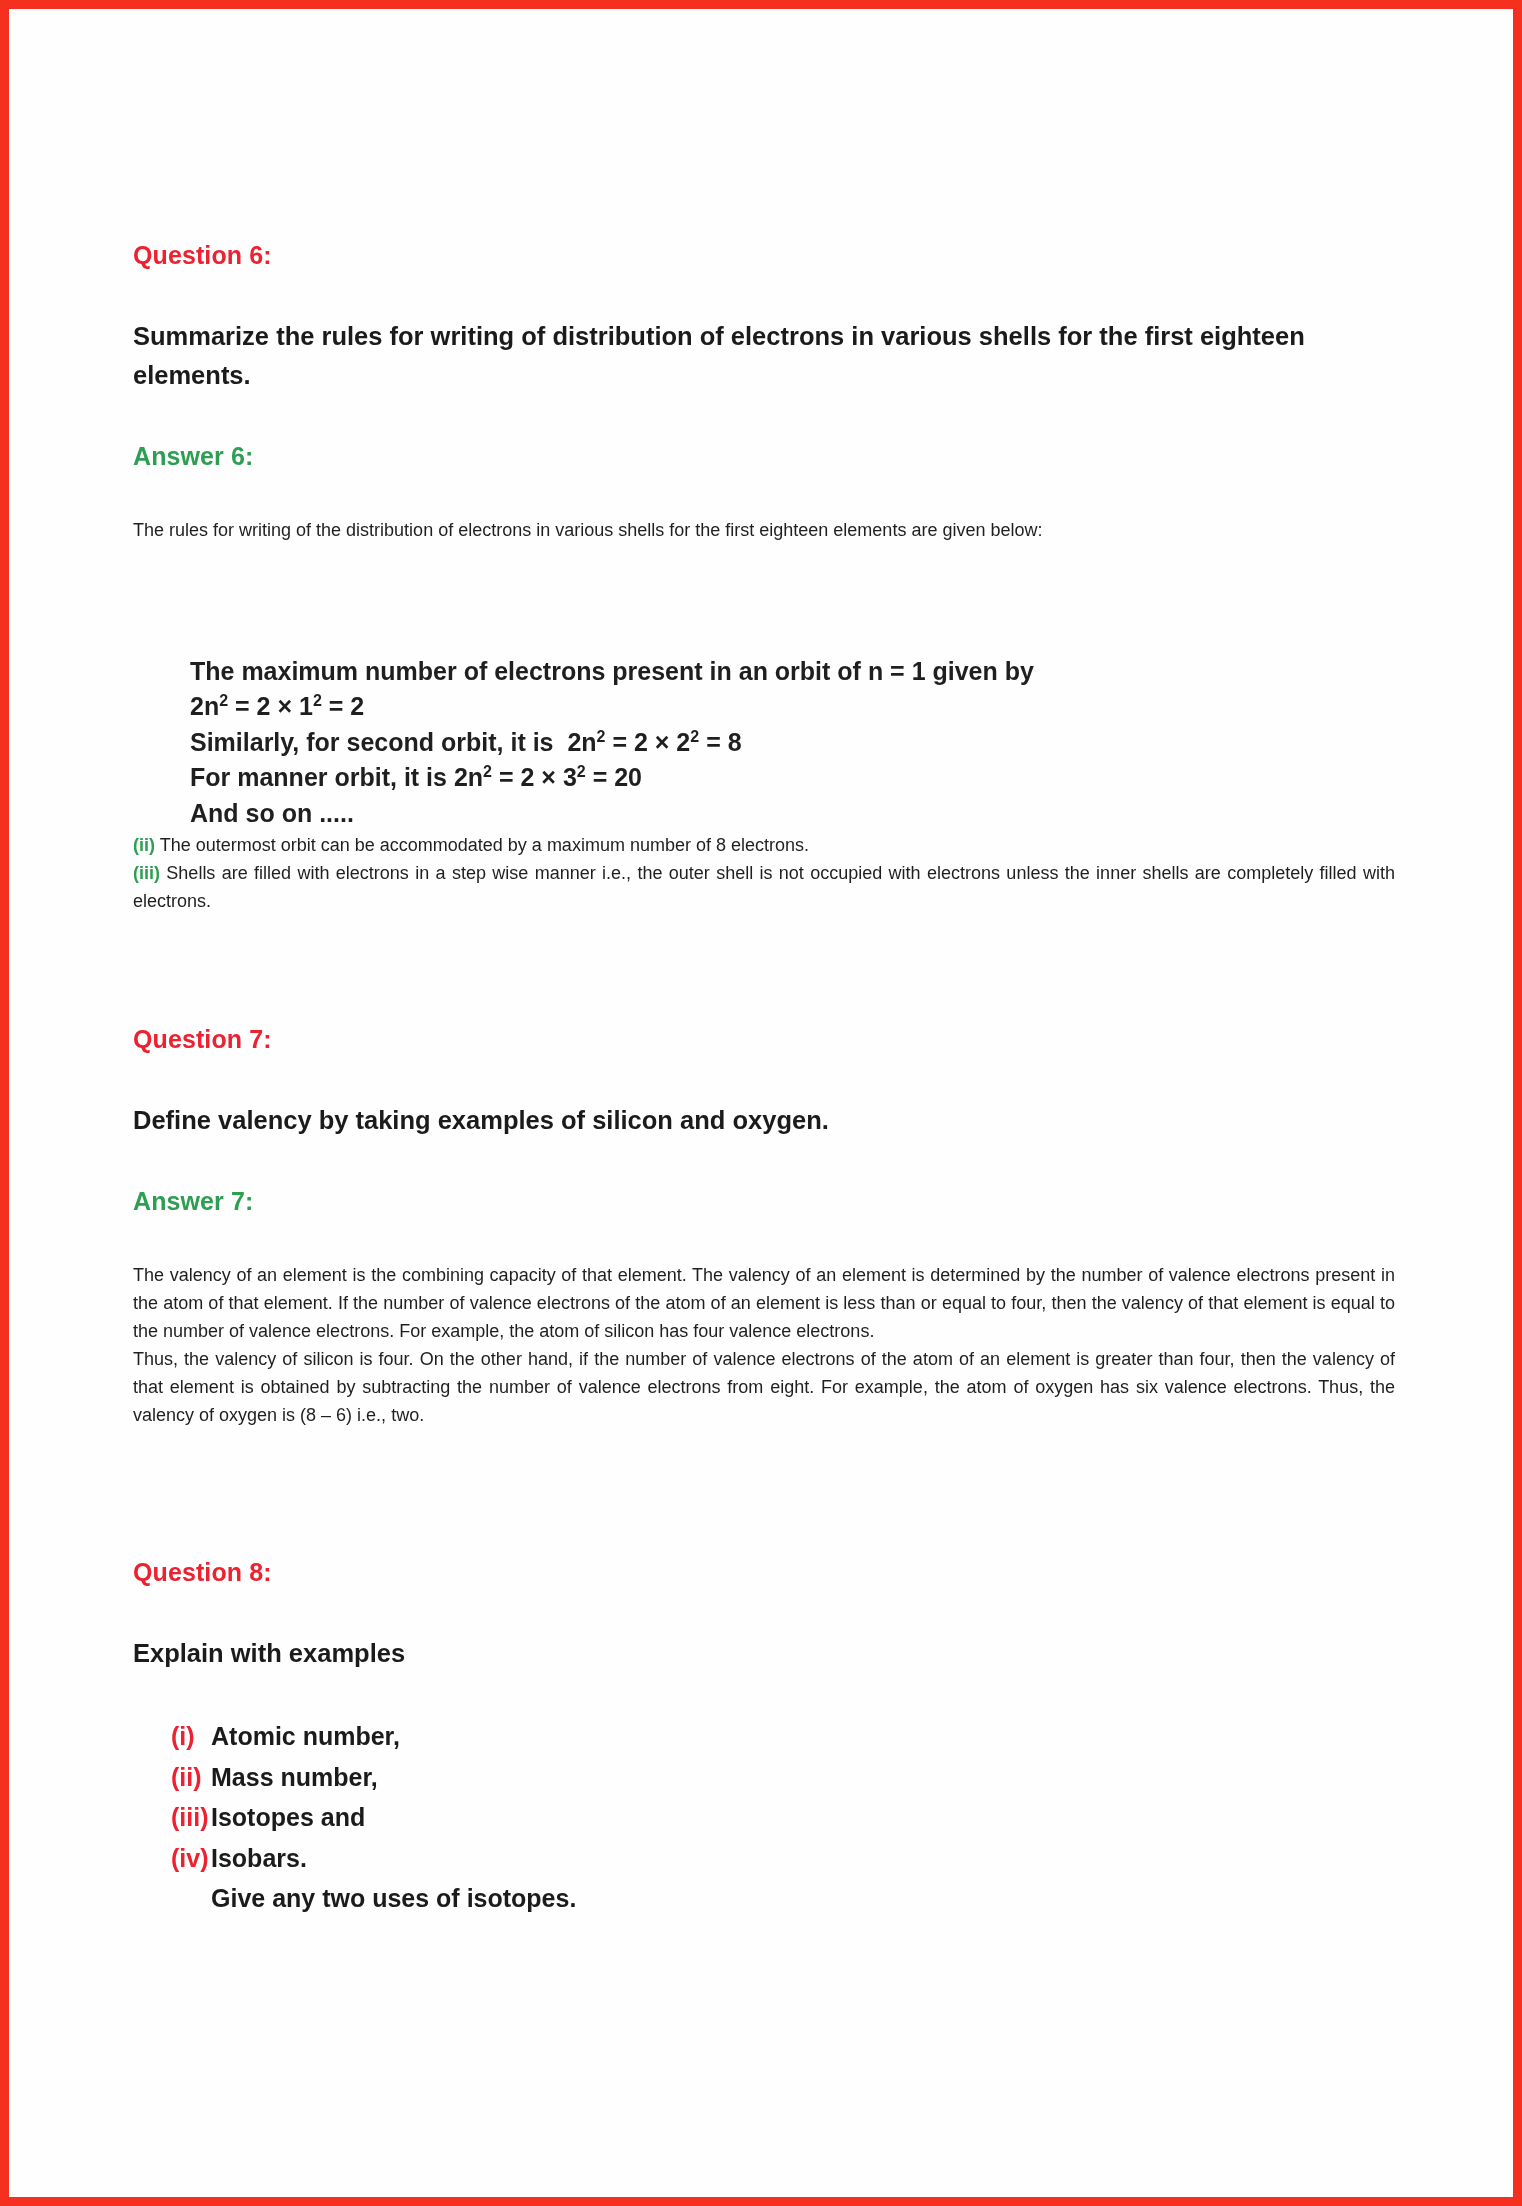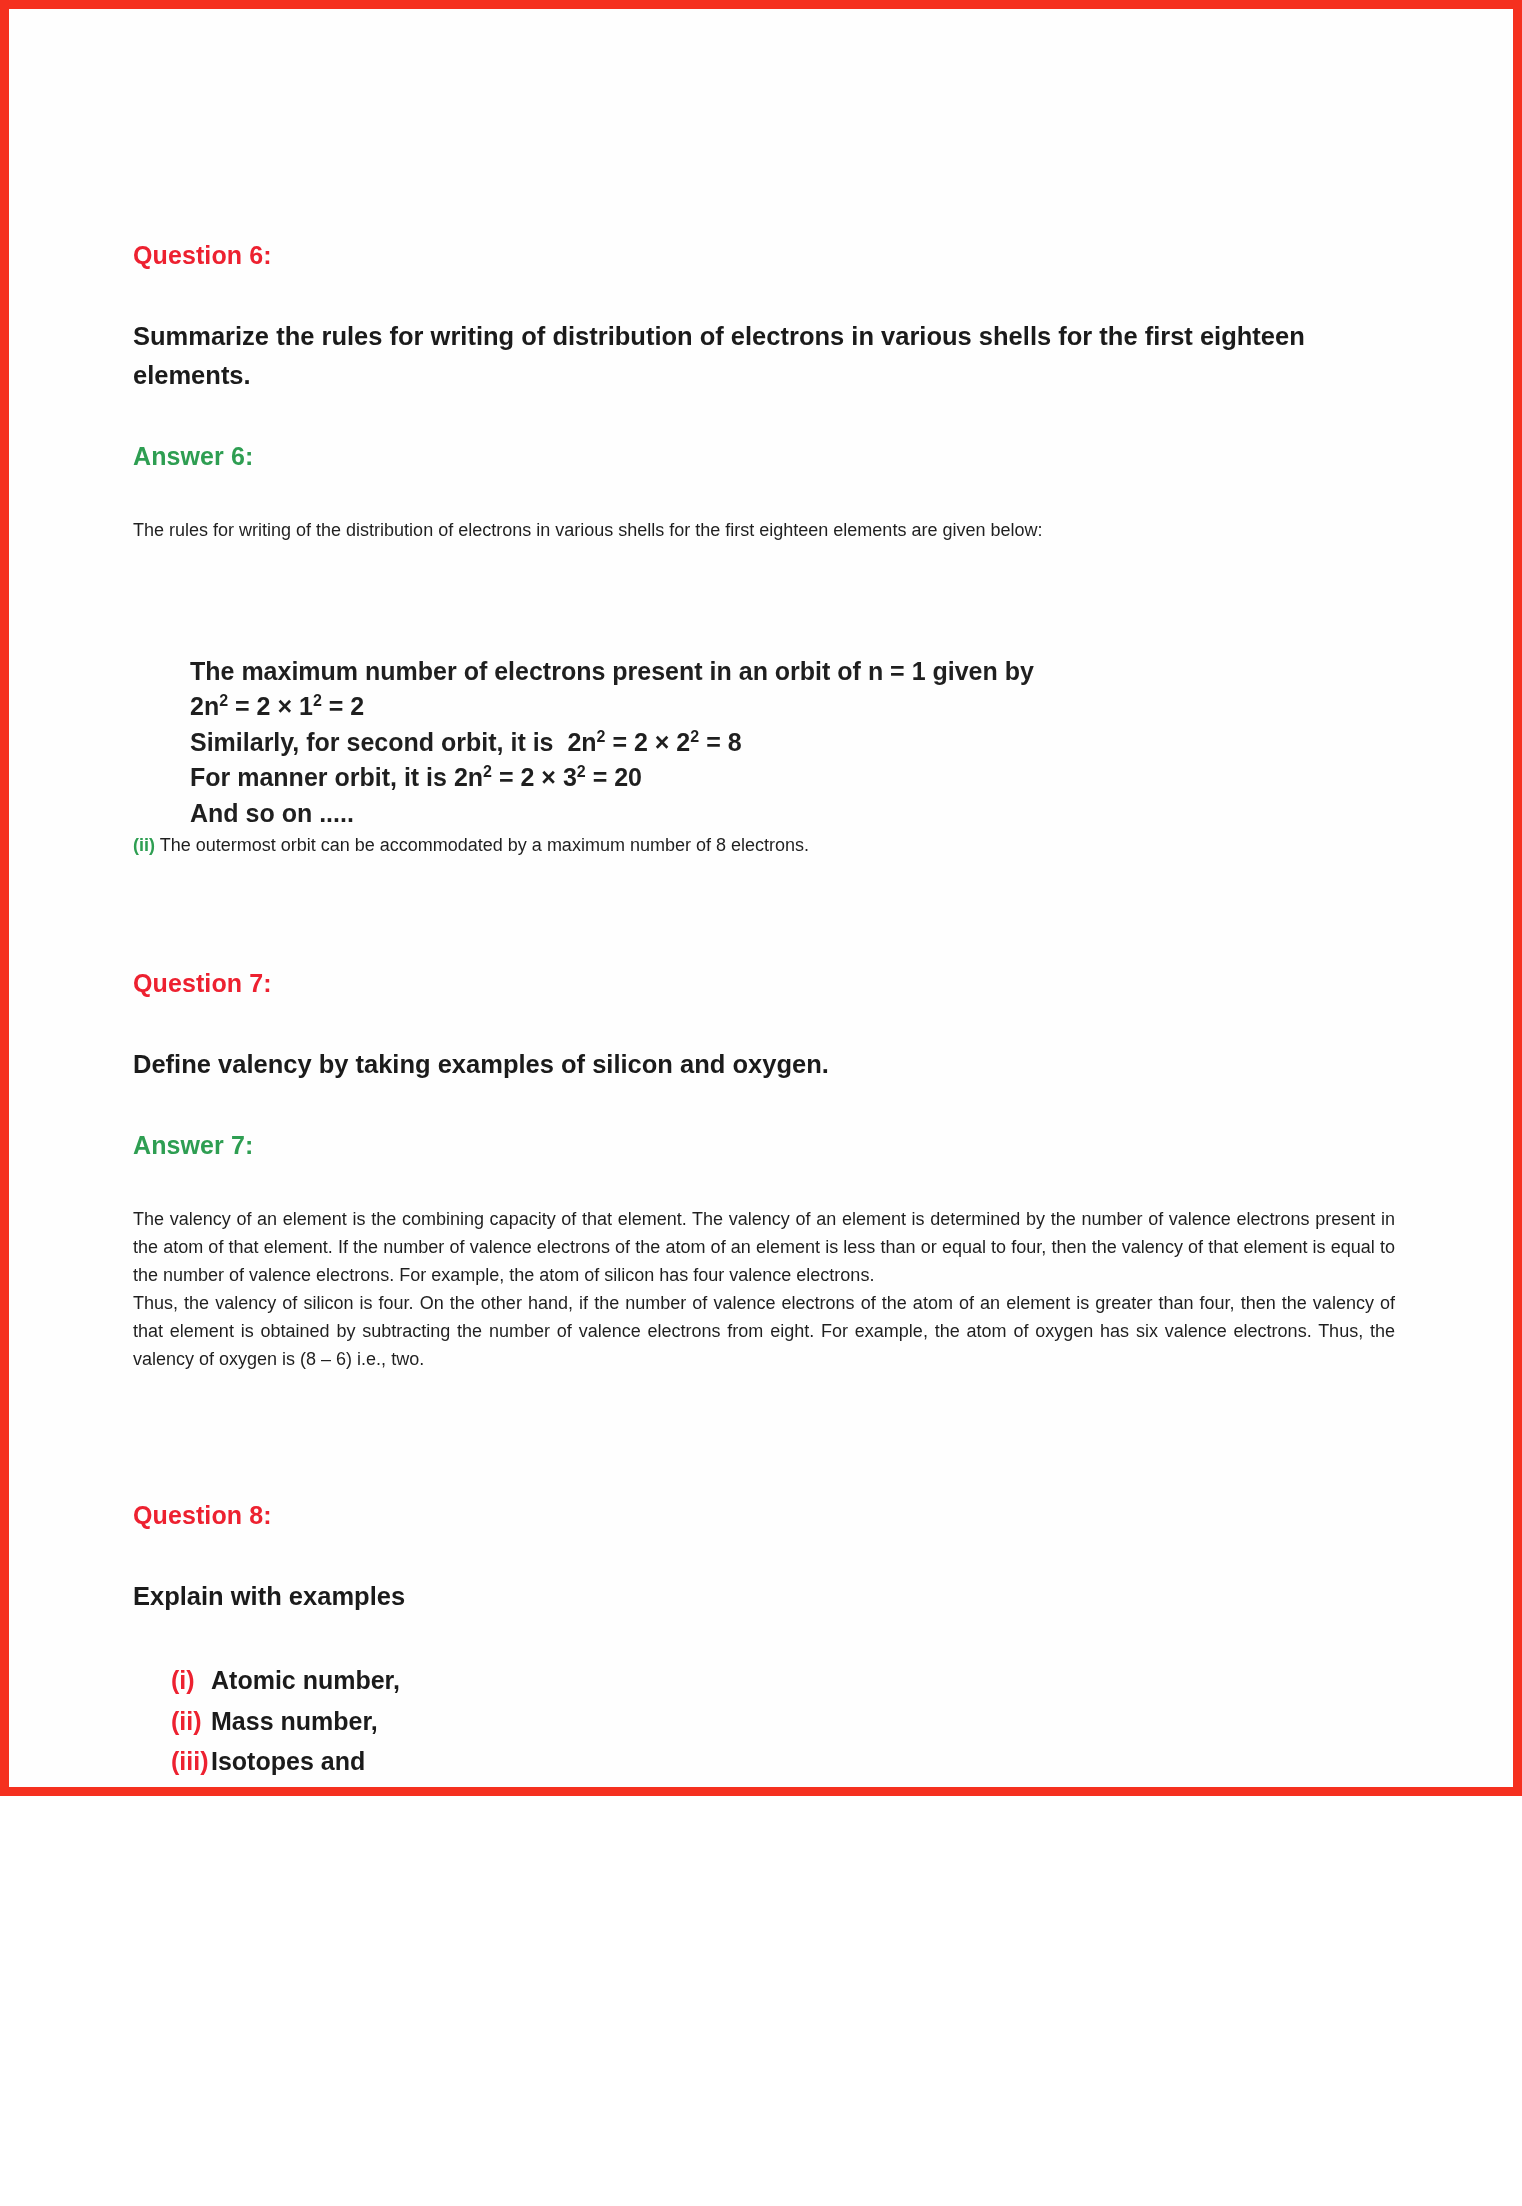--- a/index.html
+++ b/index.html
@@ -6,21 +6,21 @@
     margin: 0;
     padding: 0;
     background: #ffffff;
   }
   body {
     font-family: "Liberation Sans", sans-serif;
   }
   .page {
     position: relative;
     width: 1522px;
-    height: 1796px;
+    height: 2206px;
     box-sizing: border-box;
     background: #0ea5e9;
     border: 9px solid #f5301f;
     overflow: hidden;
   }
   .page-inner {
     position: absolute;
     top: 0;
     left: 0;
     right: 0;
@@ -131,20 +131,21 @@
     <div class="formula-block">
       <div>The maximum number of electrons present in an orbit of n = 1 given by</div>
       <div><span>2n</span><sup>2</sup><span> = 2 × 1</span><sup>2</sup><span> = 2</span></div>
       <div><span>Similarly, for second orbit, it is  2n</span><sup>2</sup><span> = 2 × 2</span><sup>2</sup><span> = 8</span></div>
       <div><span>For manner orbit, it is 2n</span><sup>2</sup><span> = 2 × 3</span><sup>2</sup><span> = 20</span></div>
       <div>And so on .....</div>
     </div>
 
     <div class="body-text ragged"><span class="marker-green">(ii)</span><span> The outermost orbit can be accommodated by a maximum number of 8 electrons.</span></div>
 
+    <div class="body-text"><span class="marker-green">(iii)</span><span> Shells are filled with electrons in a step wise manner i.e., the outer shell is not occupied with electrons unless the inner shells are completely filled with electrons.</span></div>
 
     <div class="gap-sec"></div>
 
     <div class="q-head">Question 7:</div>
     <div class="q-text">Define valency by taking examples of silicon and oxygen.</div>
     <div class="a-head">Answer 7:</div>
     <div class="body-text">The valency of an element is the combining capacity of that element. The valency of an element is determined by the number of valence electrons present in the atom of that element. If the number of valence electrons of the atom of an element is less than or equal to four, then the valency of that element is equal to the number of valence electrons. For example, the atom of silicon has four valence electrons.</div>
     <div class="body-text">Thus, the valency of silicon is four. On the other hand, if the number of valence electrons of the atom of an element is greater than four, then the valency of that element is obtained by subtracting the number of valence electrons from eight. For example, the atom of oxygen has six valence electrons. Thus, the valency of oxygen is (8 – 6) i.e., two.</div>
 
     <div class="gap-sec2"></div>

